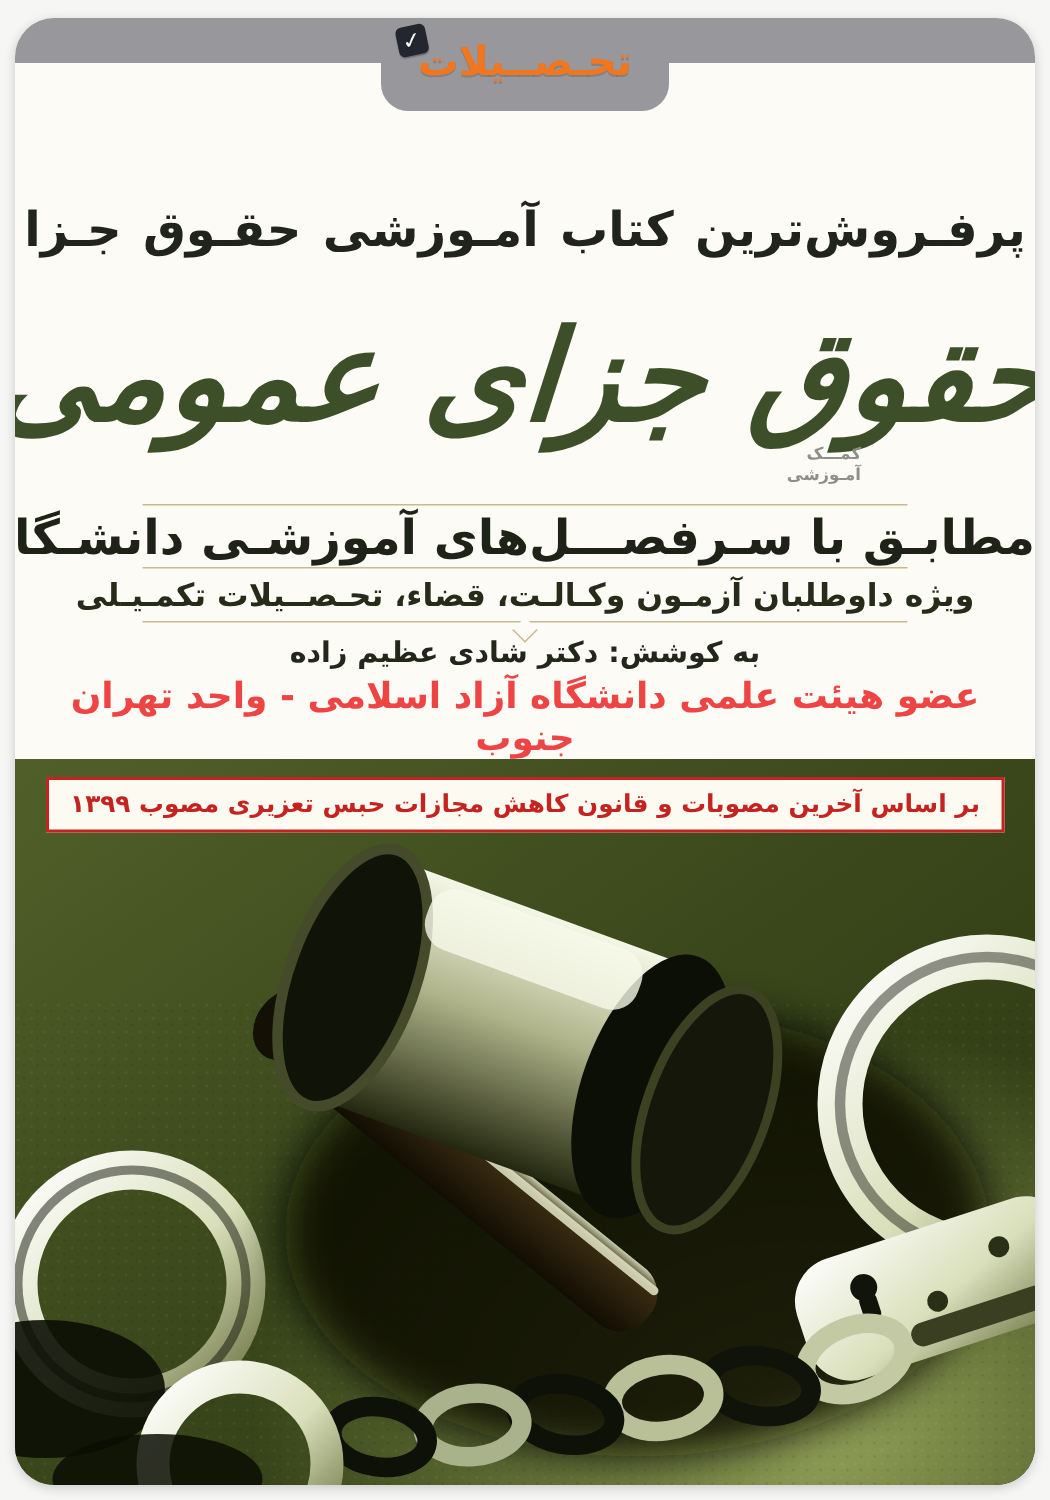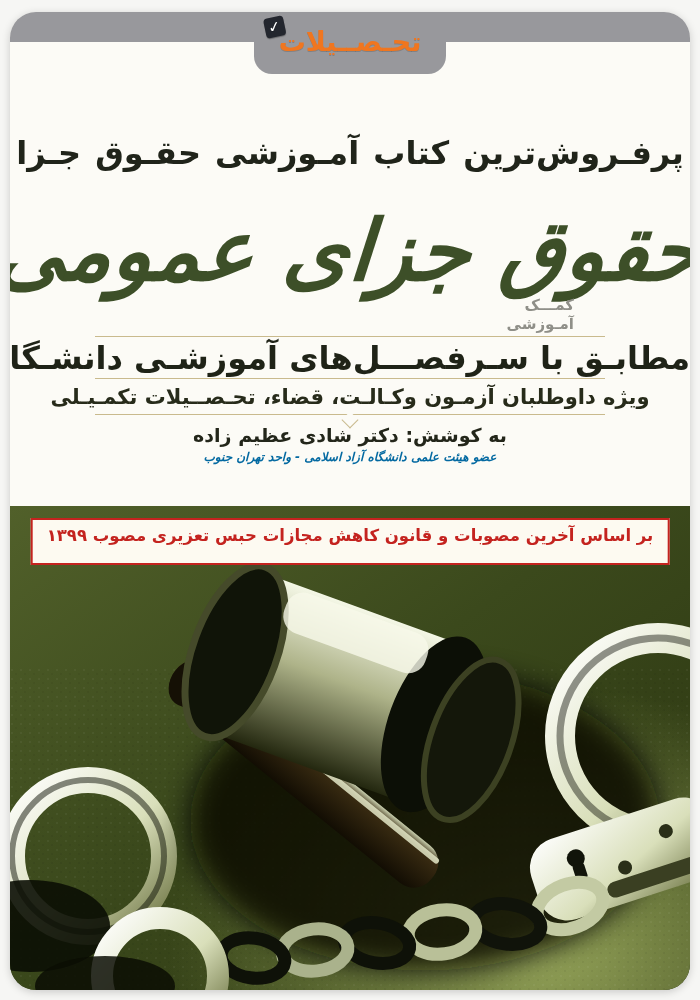--- a/index.html
+++ b/index.html
@@ -32,49 +32,49 @@
   .tagline { top:122px; font-size:32px; font-weight:bold; color:#20241a; word-spacing:3px; }
 
   .title {
     top:168px; height:142px; display:flex; align-items:center; justify-content:center;
     font-size:84px; font-weight:bold; font-style:italic; color:#3d4f28;
     transform:skewX(-4deg); line-height:1; white-space:nowrap;
   }
 
   .memory-aid {
     position:absolute; top:284px; right:116px; direction:rtl; text-align:right;
-    font-size:15px; font-weight:bold; color:#8f8f88; line-height:1.25; z-index:2;
+    font-size:11px; font-weight:bold; color:#8f8f88; line-height:1.25; z-index:2;
   }
 
   .rule { position:absolute; left:85px; width:510px; height:0;
           border-top:1.6px solid #c9ba8d; }
   .rule-1 { top:324px; }
   .rule-2 { top:366px; }
   .rule-3 { top:402px; }
   .chevron {
     position:absolute; left:50%; top:-1px; transform:translateX(-50%) rotate(45deg);
     width:12px; height:12px; background:#fcfbf6;
     border-right:1.6px solid #c9ba8d; border-bottom:1.6px solid #c9ba8d;
   }
 
   .subtitle-match { top:327px; font-size:32px; font-weight:bold; color:#1f2317; white-space:nowrap; }
   .subtitle-aud   { top:373px; font-size:21px; font-weight:bold; color:#272b1a; white-space:nowrap; }
   .editor         { top:412px; font-size:19px; font-weight:bold; color:#23261a; }
-  .affiliation    { top:438px; font-size:12px; font-weight:bold; color:#0369a1;font-style:italic; }
+  .affiliation    { top:438px; font-size:24px; font-weight:bold; color:#ef4444; }
 
   
   .bottom-section { position:absolute; left:0; top:494px; width:680px; height:484px;
                     background:#2f3a16; overflow:hidden; }
   .photo-svg { position:absolute; left:0; top:0; width:680px; height:484px; display:block; }
 
   .law-banner {
     position:absolute; top:12px; left:50%; transform:translateX(-50%);
     background:#fdfaf1; border:2px solid #c4231f; color:#c4231f;
     direction:rtl; font-size:16.5px; font-weight:bold; white-space:nowrap;
-    padding:5px 14px 17px; z-index:4; line-height:1.3;
+    padding:5px 14px 7px; z-index:4; line-height:1.3;
   }
 </style>
 </head>
 <body>
 
 <div class="stage">
   <div class="card">
 
     <div class="band"></div>
     <div class="tab"></div>

